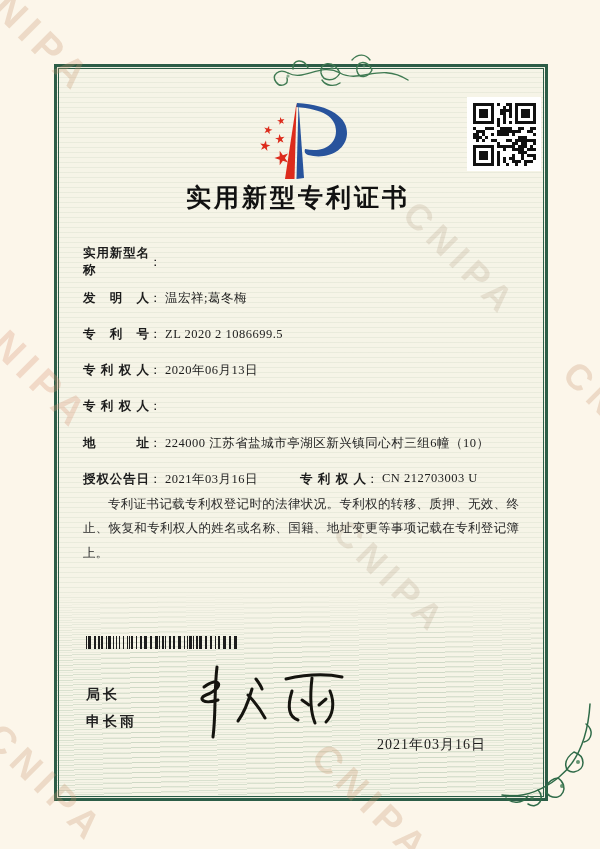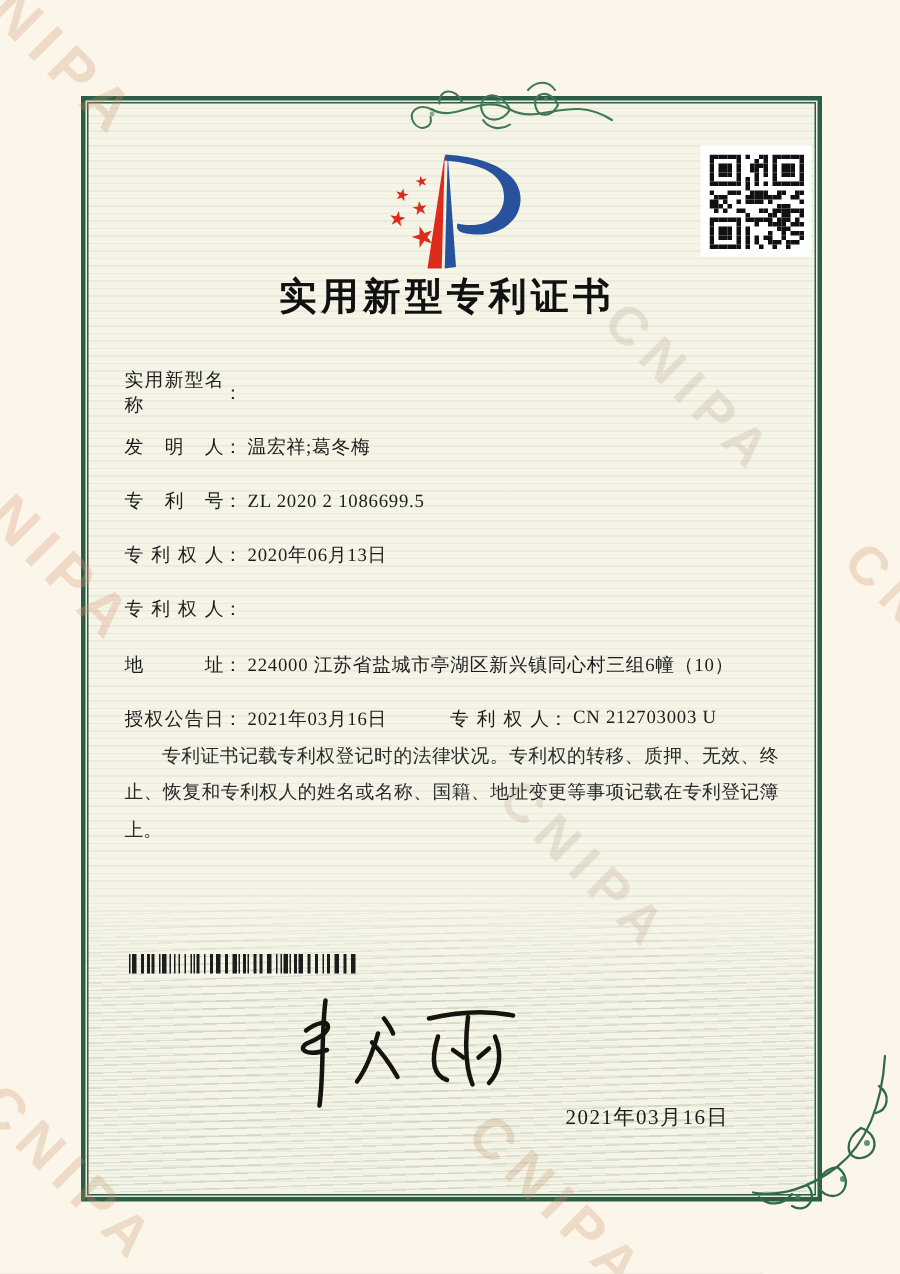--- a/index.html
+++ b/index.html
@@ -20,21 +20,21 @@
          mask-image:linear-gradient(to top,#000 65%,transparent);}
   .cert-no{position:absolute;left:82px;top:101px;font-size:13px;letter-spacing:2px;}
   .logo{position:absolute;left:235px;top:94px;}
   .qr-wrap{position:absolute;left:467px;top:97px;width:74px;height:74px;background:#fff;}
   .qr-wrap svg{position:absolute;left:6px;top:6px;}
   .title{position:absolute;left:54px;top:181px;width:488px;text-align:center;
          font-size:25px;font-weight:bold;letter-spacing:3px;color:#111;}
   
   .fields{position:absolute;left:83px;top:244px;width:436px;font-size:12.5px;}
   .frow{height:36.2px;display:flex;align-items:center;}
-  .flabel{display:inline-block;width:66px;text-align:justify;text-align-last:justify;}
+  .flabel{display:inline-block;width:66px;text-align:justify;text-align-last:justify;font-weight:bold;}
   .fcolon{display:inline-block;width:16px;}
   .fvalue{white-space:nowrap;letter-spacing:0.5px;}
   .grant-group1{display:flex;width:217px;}
   .grant-group2{display:flex;}
   
   .paras{position:absolute;left:83px;top:492px;width:436px;font-size:12.5px;line-height:24.4px;
          text-align:justify;color:#2a2a2a;}
   .paras p{margin:0;text-indent:2em;}
   .barcode{position:absolute;left:86px;top:636px;height:13px;font-size:0;}
   .barcode span{display:inline-block;height:13px;vertical-align:top;}
@@ -391,20 +391,24 @@
       </span>
     </div>
   </div>
 
   <div class="paras">
     <p>专利证书记载专利权登记时的法律状况。专利权的转移、质押、无效、终止、恢复和专利权人的姓名或名称、国籍、地址变更等事项记载在专利登记簿上。</p>
   </div>
 
   <div class="barcode" id="barcode"><span style="width:1px;background:#1d1d1d"></span><span style="width:1px;background:transparent"></span><span style="width:3px;background:#1d1d1d"></span><span style="width:3px;background:transparent"></span><span style="width:2px;background:#1d1d1d"></span><span style="width:2px;background:transparent"></span><span style="width:2px;background:#1d1d1d"></span><span style="width:1px;background:transparent"></span><span style="width:2px;background:#1d1d1d"></span><span style="width:3px;background:transparent"></span><span style="width:1px;background:#1d1d1d"></span><span style="width:1px;background:transparent"></span><span style="width:3px;background:#1d1d1d"></span><span style="width:2px;background:transparent"></span><span style="width:1px;background:#1d1d1d"></span><span style="width:2px;background:transparent"></span><span style="width:1px;background:#1d1d1d"></span><span style="width:2px;background:transparent"></span><span style="width:1px;background:#1d1d1d"></span><span style="width:3px;background:transparent"></span><span style="width:1px;background:#1d1d1d"></span><span style="width:3px;background:transparent"></span><span style="width:1px;background:#1d1d1d"></span><span style="width:1px;background:transparent"></span><span style="width:1px;background:#1d1d1d"></span><span style="width:1px;background:transparent"></span><span style="width:2px;background:#1d1d1d"></span><span style="width:3px;background:transparent"></span><span style="width:1px;background:#1d1d1d"></span><span style="width:3px;background:transparent"></span><span style="width:2px;background:#1d1d1d"></span><span style="width:2px;background:transparent"></span><span style="width:3px;background:#1d1d1d"></span><span style="width:3px;background:transparent"></span><span style="width:2px;background:#1d1d1d"></span><span style="width:3px;background:transparent"></span><span style="width:3px;background:#1d1d1d"></span><span style="width:1px;background:transparent"></span><span style="width:1px;background:#1d1d1d"></span><span style="width:2px;background:transparent"></span><span style="width:2px;background:#1d1d1d"></span><span style="width:1px;background:transparent"></span><span style="width:1px;background:#1d1d1d"></span><span style="width:3px;background:transparent"></span><span style="width:2px;background:#1d1d1d"></span><span style="width:2px;background:transparent"></span><span style="width:2px;background:#1d1d1d"></span><span style="width:3px;background:transparent"></span><span style="width:3px;background:#1d1d1d"></span><span style="width:3px;background:transparent"></span><span style="width:1px;background:#1d1d1d"></span><span style="width:2px;background:transparent"></span><span style="width:1px;background:#1d1d1d"></span><span style="width:1px;background:transparent"></span><span style="width:3px;background:#1d1d1d"></span><span style="width:1px;background:transparent"></span><span style="width:1px;background:#1d1d1d"></span><span style="width:2px;background:transparent"></span><span style="width:2px;background:#1d1d1d"></span><span style="width:1px;background:transparent"></span><span style="width:3px;background:#1d1d1d"></span><span style="width:3px;background:transparent"></span><span style="width:2px;background:#1d1d1d"></span><span style="width:3px;background:transparent"></span><span style="width:2px;background:#1d1d1d"></span><span style="width:3px;background:transparent"></span><span style="width:1px;background:#1d1d1d"></span><span style="width:2px;background:transparent"></span><span style="width:2px;background:#1d1d1d"></span><span style="width:3px;background:transparent"></span><span style="width:3px;background:#1d1d1d"></span><span style="width:3px;background:transparent"></span><span style="width:2px;background:#1d1d1d"></span><span style="width:3px;background:transparent"></span><span style="width:3px;background:#1d1d1d"></span><span style="width:2px;background:transparent"></span></div>
 
+  <div class="signer">
+    <div>局长</div>
+    <div>申长雨</div>
+  </div>
 
   <svg class="signature" width="165" height="90" viewBox="0 0 165 90">
     <g fill="none" stroke="#15140f" stroke-width="3" stroke-linecap="round" stroke-linejoin="round">
       <path d="M14,32 C30,20 36,32 16,40 C8,43 12,50 28,45"></path>
       <path d="M27,12 C24,36 26,60 23,82"></path>
       <path d="M62,34 C58,48 54,58 48,66"></path>
       <path d="M58,40 C66,48 71,56 75,63"></path>
       <path d="M66,24 c3,4 5,7 6,10"></path>
       <path d="M96,24 C118,19 138,19 152,22"></path>
       <path d="M122,23 C120,40 120,56 125,68"></path>

